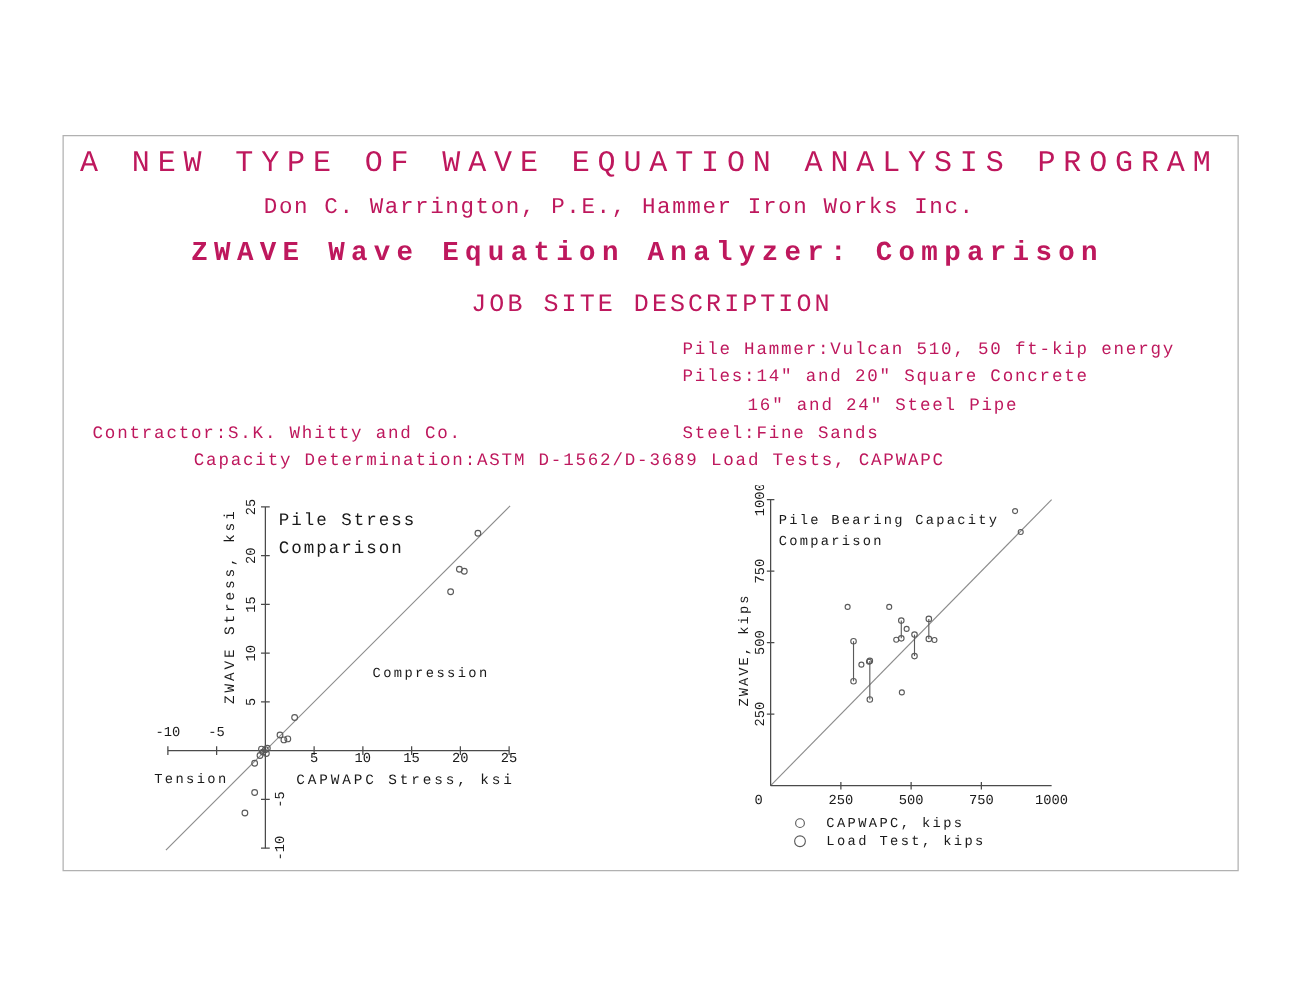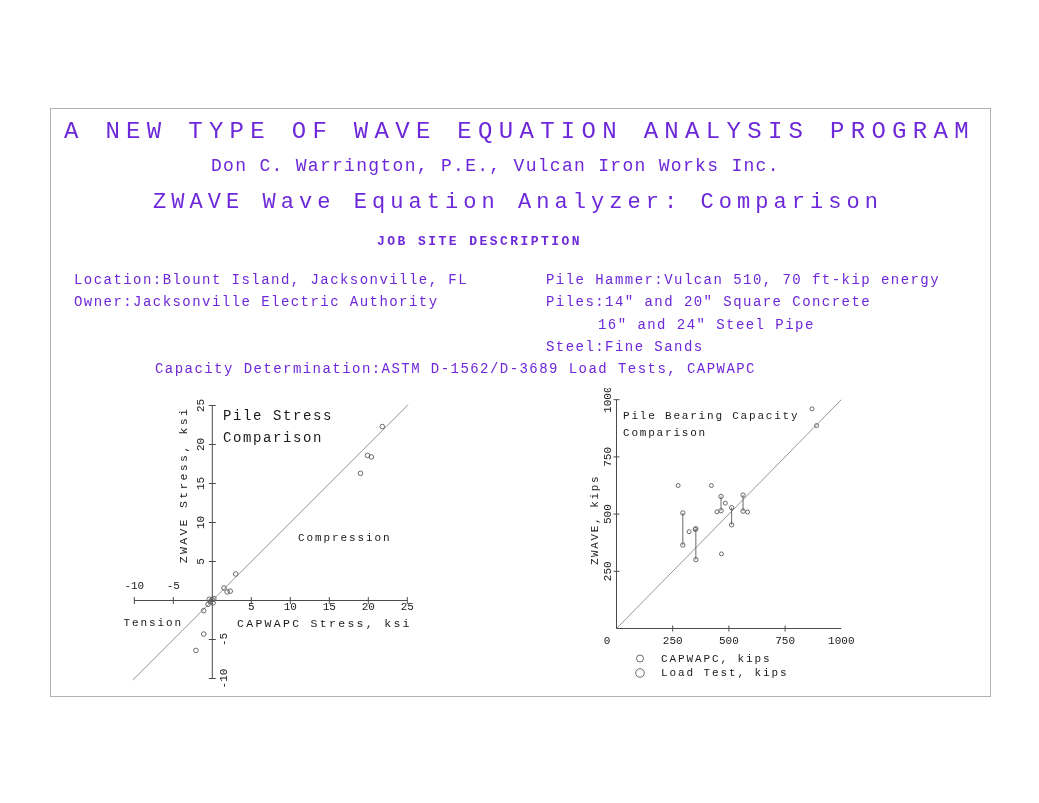--- a/index.html
+++ b/index.html
@@ -1,44 +1,43 @@
 <!DOCTYPE html>
 <html><head>
 <meta charset="utf-8">
 <style>
   html,body{margin:0;padding:0;background:#ffffff;}
   .page{position:relative;width:1039px;height:803px;background:#ffffff;overflow:hidden;
         font-family:"Liberation Mono","DejaVu Sans Mono",monospace;color:#1a1a1a;}
   .frame{position:absolute;left:50px;top:108px;width:939px;height:587px;border:1px solid #b1b1b1;}
-  .line{position:absolute;white-space:pre;line-height:1;color:#6d28d9;}
+  .line{position:absolute;white-space:pre;line-height:1;color:#be185d;}
   .title{left:64px;top:120px;font-size:24px;letter-spacing:6.3px;}
   .author{left:211px;top:157px;font-size:18px;letter-spacing:1.3px;}
-  .subtitle{left:153px;top:192px;font-size:22px;letter-spacing:5.05px;}
-  .section{left:377px;top:235px;font-size:13px;letter-spacing:2.45px;font-weight:bold;}
+  .subtitle{left:153px;top:192px;font-size:22px;letter-spacing:5.05px;font-weight:bold;}
+  .section{left:377px;top:235px;font-size:20px;letter-spacing:2.45px;}
   .body{font-size:14px;letter-spacing:1.45px;}
   .chart{position:absolute;}
   #chart-left{left:100px;top:395px;width:335px;height:310px;}
   #chart-right{left:580px;top:388px;width:310px;height:305px;}
   svg text{font-family:"Liberation Mono","DejaVu Sans Mono",monospace;fill:#1a1a1a;}
 </style>
 </head>
 <body>
 
 <div class="page">
   <div class="frame"></div>
 
   <div class="line title">A NEW TYPE OF WAVE EQUATION ANALYSIS PROGRAM</div>
-  <div class="line author">Don C. Warrington, P.E., Vulcan Iron Works Inc.</div>
+  <div class="line author">Don C. Warrington, P.E., Hammer Iron Works Inc.</div>
   <div class="line subtitle">ZWAVE Wave Equation Analyzer: Comparison</div>
   <div class="line section">JOB SITE DESCRIPTION</div>
 
-  <div class="line body" style="left:74px;top:273px">Location:Blount Island, Jacksonville, FL</div>
-  <div class="line body" style="left:74px;top:295px">Owner:Jacksonville Electric Authority</div>
+  <div class="line body" style="left:74px;top:340px">Contractor:S.K. Whitty and Co.</div>
 
-  <div class="line body" style="left:546px;top:273px">Pile Hammer:Vulcan 510, 70 ft-kip energy</div>
+  <div class="line body" style="left:546px;top:273px">Pile Hammer:Vulcan 510, 50 ft-kip energy</div>
   <div class="line body" style="left:546px;top:295px">Piles:14" and 20" Square Concrete</div>
   <div class="line body" style="left:598px;top:317.5px">16" and 24" Steel Pipe</div>
   <div class="line body" style="left:546px;top:340px">Steel:Fine Sands</div>
 
   <div class="line body" style="left:155px;top:362px">Capacity Determination:ASTM D-1562/D-3689 Load Tests, CAPWAPC</div>
 
   <div id="chart-left" class="chart"><svg width="335" height="310">
         <line x1="32.74000000000001" y1="285.06" x2="308.08" y2="9.719999999999999" stroke="#8c8c8c" stroke-width="0.9"></line>
         <line x1="34.3" y1="205.5" x2="307.3" y2="205.5" stroke="#4a4a4a" stroke-width="1"></line>
         <line x1="112.3" y1="283.5" x2="112.3" y2="10.5" stroke="#4a4a4a" stroke-width="1"></line>

